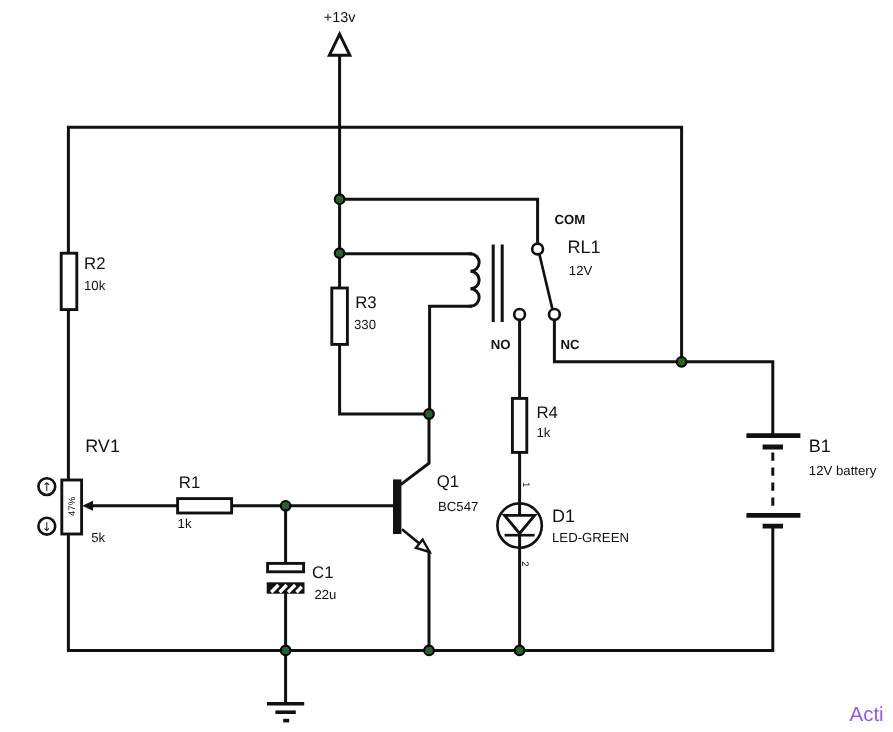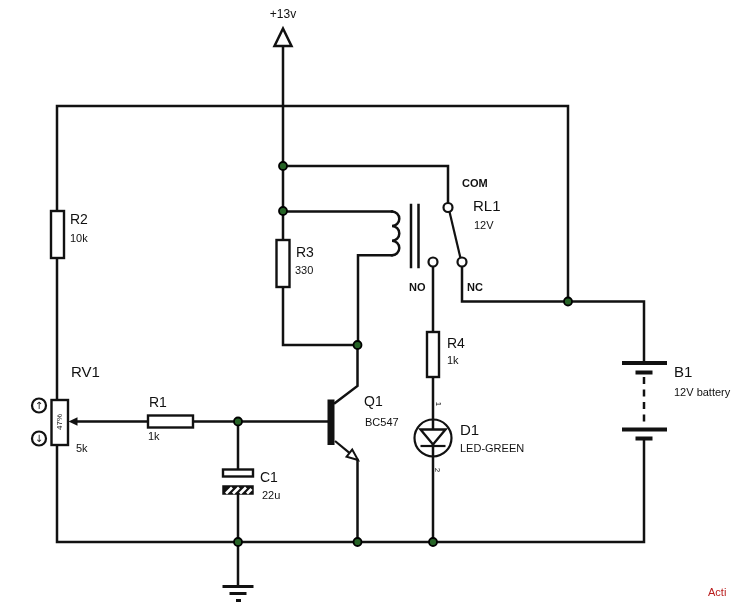--- a/index.html
+++ b/index.html
@@ -14,21 +14,21 @@
   .junc{fill:#266326;stroke:#000;stroke-width:1.8;}
   .pinc{fill:#fff;stroke:#111;stroke-width:2.2;}
   text{fill:#111;font-family:"Liberation Sans",sans-serif;}
   .ref{font-size:14px;}
   .refbig{font-size:15px;}
   .val{font-size:11px;}
   .pin{font-size:11px;font-weight:bold;}
   .net{font-size:12px;}
   .tiny{font-size:8px;}
   .arrowglyph{font-size:10px;font-family:"DejaVu Sans",sans-serif;text-anchor:middle;}
-  #watermark{position:absolute;left:708px;top:586px;font-size:11px;color:#b91c1c;
+  #watermark{position:absolute;left:708px;top:586px;font-size:17px;color:#8b5cf6;
              font-family:"Liberation Sans",sans-serif;white-space:nowrap;}
 </style>
 </head>
 <body>
 
 <div id="stage">
 <svg width="744" height="610" viewBox="0 0 744 610">
 
   <circle cx="433" cy="438" r="18.5" class="pinc"></circle>
 

